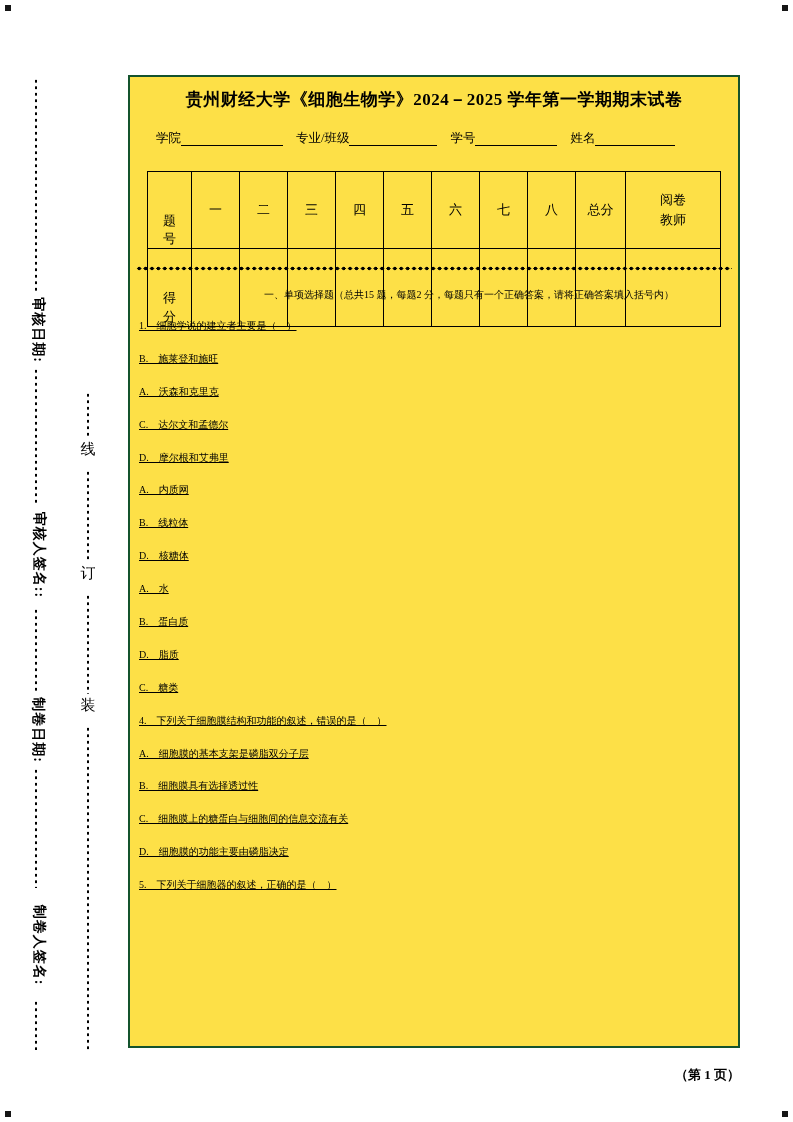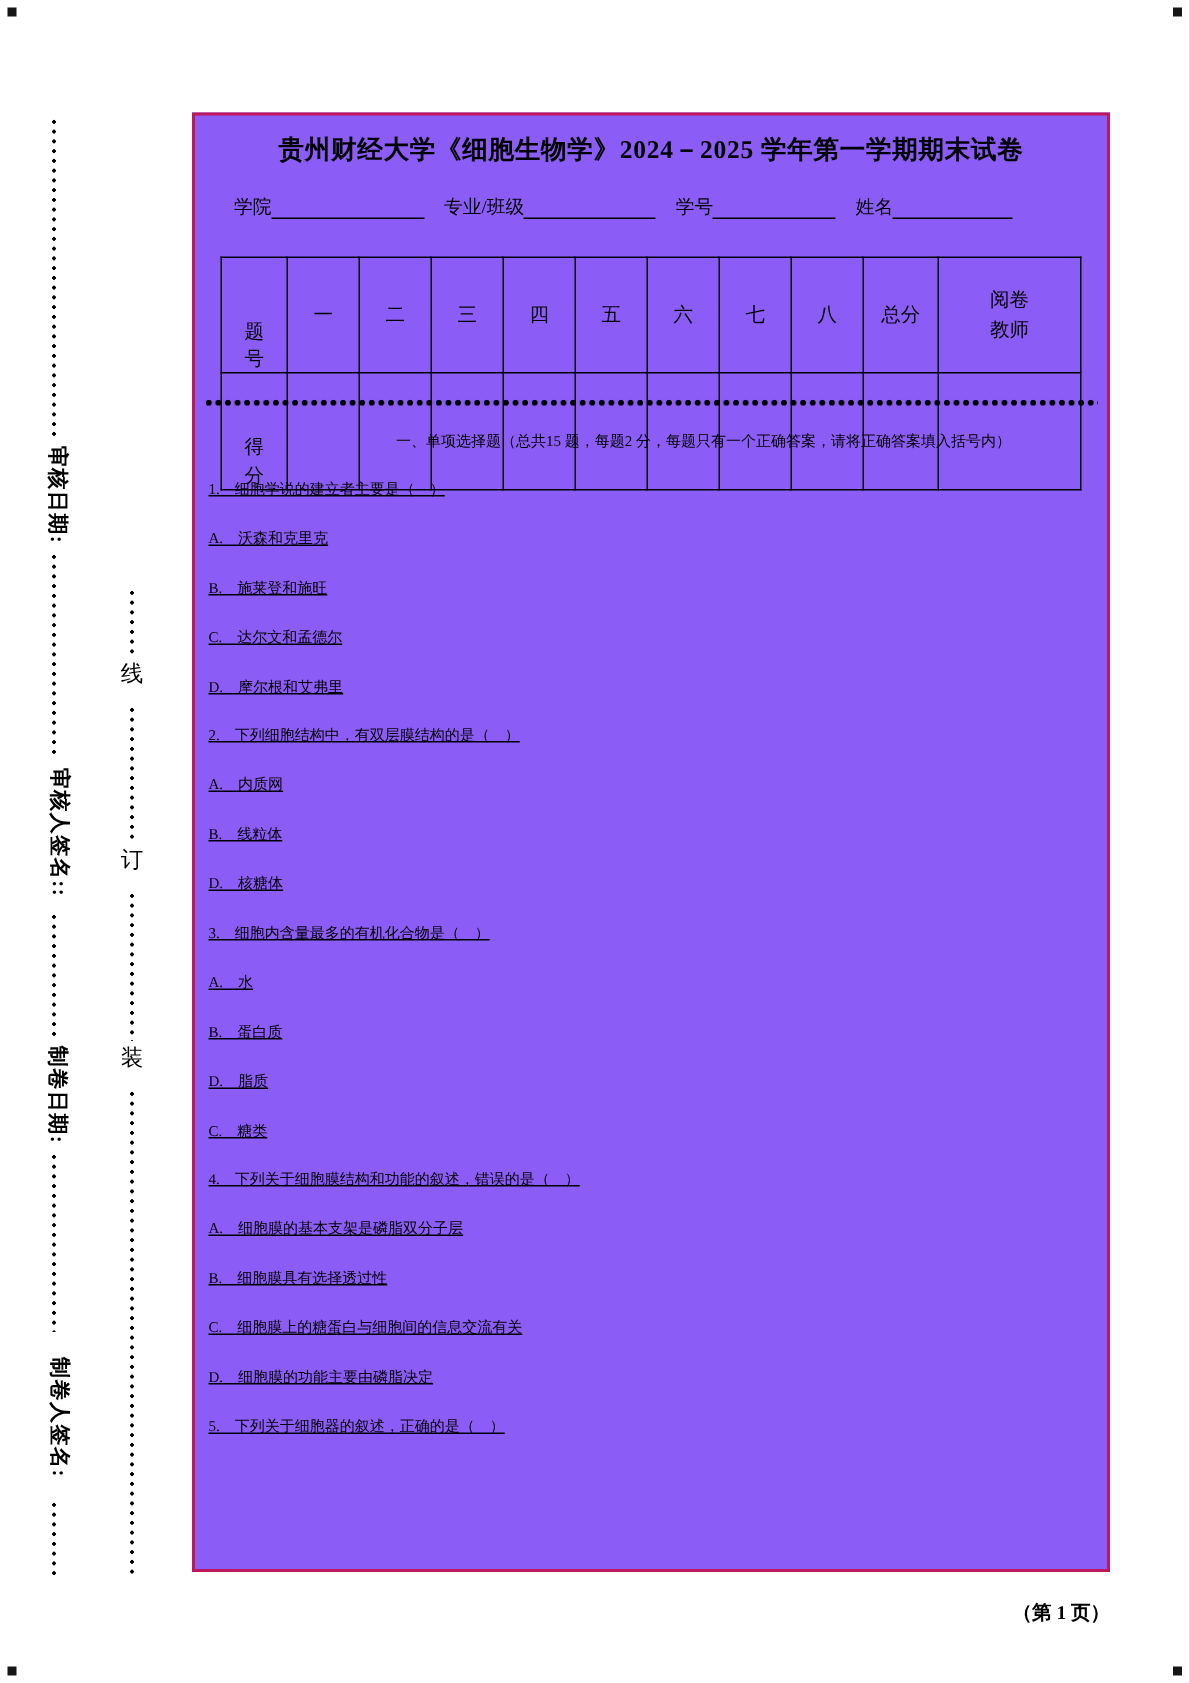--- a/index.html
+++ b/index.html
@@ -45,22 +45,22 @@
     left:80px; width:16px;
     text-align:center;
     font-size:15px;
   }
 
   
   .exam-box {
     position:absolute;
     left:128px; top:75px;
     width:612px; height:973px;
-    border:2px solid #be185d;
-    background:#8b5cf6;
+    border:2px solid #14532d;
+    background:#fde047;
   }
   .title {
     margin-top:11px;
     text-align:center;
     font-size:17px;
     font-weight:bold;
     letter-spacing:0.5px;
   }
   .info-row {
     margin-top:19px;
@@ -216,31 +216,29 @@
       </tr>
     </tbody>
       </table>
 
     <div class="sep-dots"></div>
 
     <div class="content">
       <div class="heading">一、单项选择题（总共15 题，每题2 分，每题只有一个正确答案，请将正确答案填入括号内）</div>
 
       <div class="line">1.　细胞学说的建立者主要是（　）</div>
+      <div class="line">B.　施莱登和施旺</div>
       <div class="line">A.　沃森和克里克</div>
-      <div class="line">B.　施莱登和施旺</div>
       <div class="line">C.　达尔文和孟德尔</div>
       <div class="line">D.　摩尔根和艾弗里</div>
 
-      <div class="line">2.　下列细胞结构中，有双层膜结构的是（　）</div>
       <div class="line">A.　内质网</div>
       <div class="line">B.　线粒体</div>
       <div class="line">D.　核糖体</div>
 
-      <div class="line">3.　细胞内含量最多的有机化合物是（　）</div>
       <div class="line">A.　水</div>
       <div class="line">B.　蛋白质</div>
       <div class="line">D.　脂质</div>
       <div class="line">C.　糖类</div>
 
       <div class="line">4.　下列关于细胞膜结构和功能的叙述，错误的是（　）</div>
       <div class="line">A.　细胞膜的基本支架是磷脂双分子层</div>
       <div class="line">B.　细胞膜具有选择透过性</div>
       <div class="line">C.　细胞膜上的糖蛋白与细胞间的信息交流有关</div>
       <div class="line">D.　细胞膜的功能主要由磷脂决定</div>

